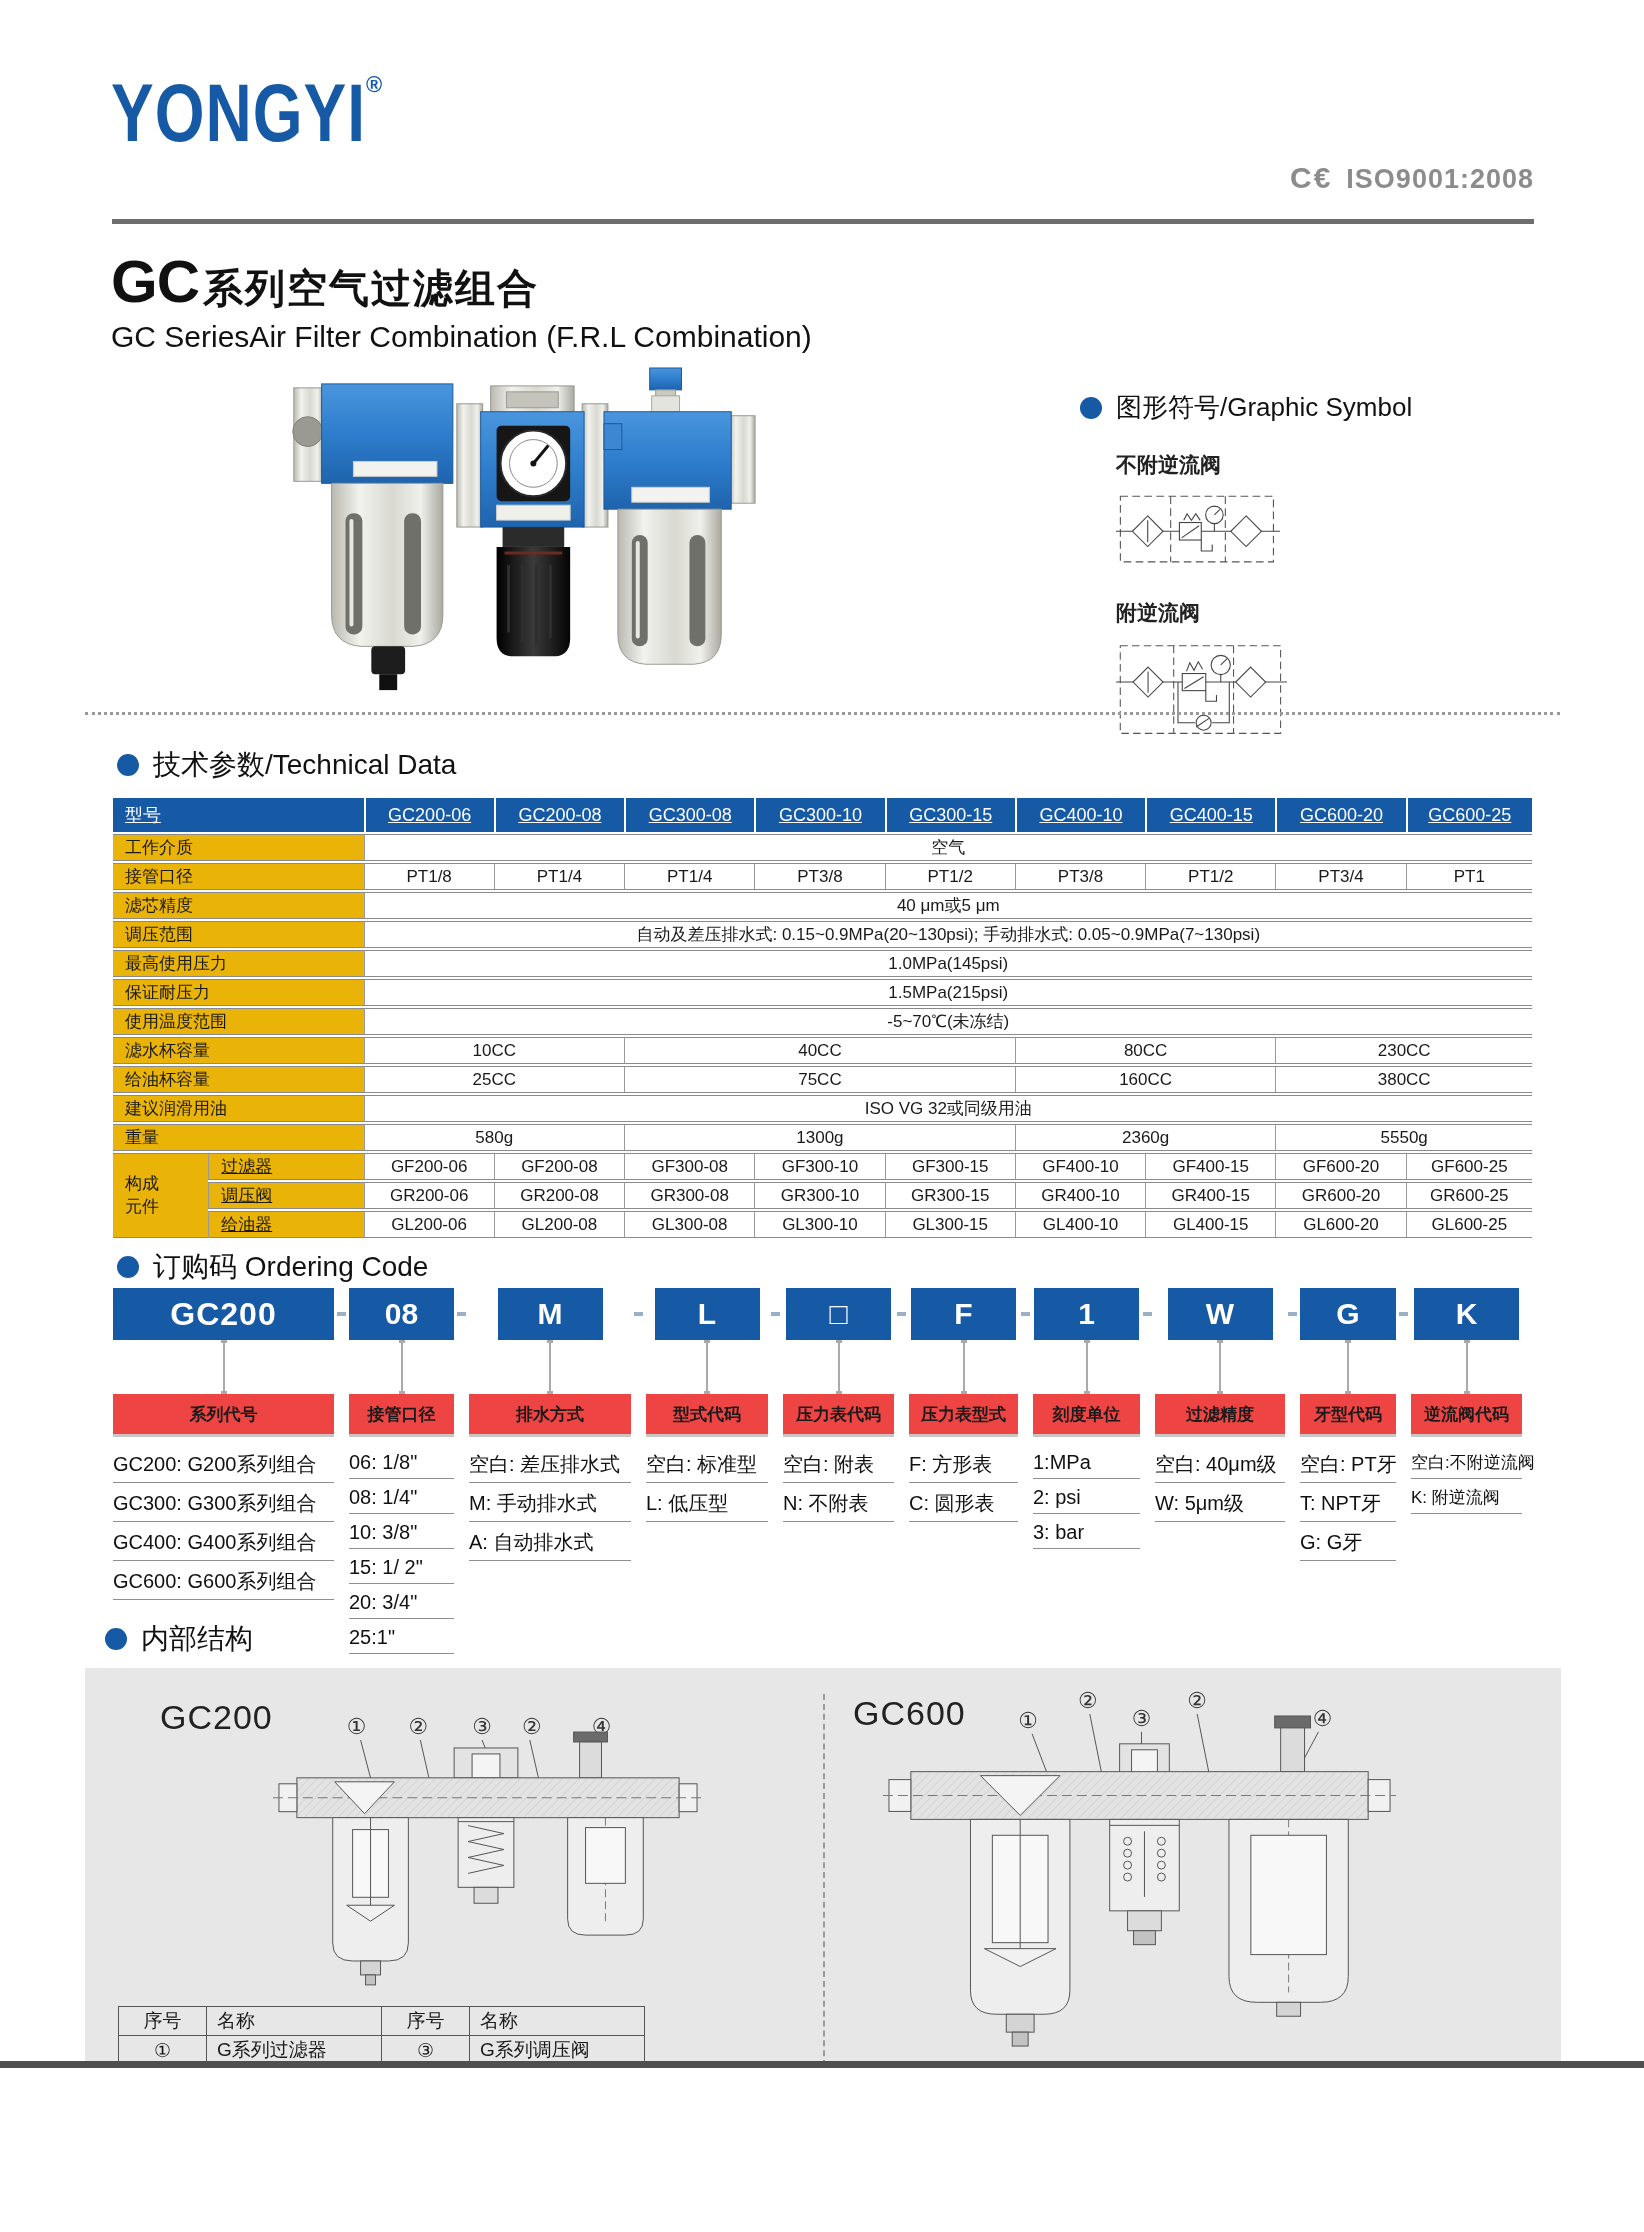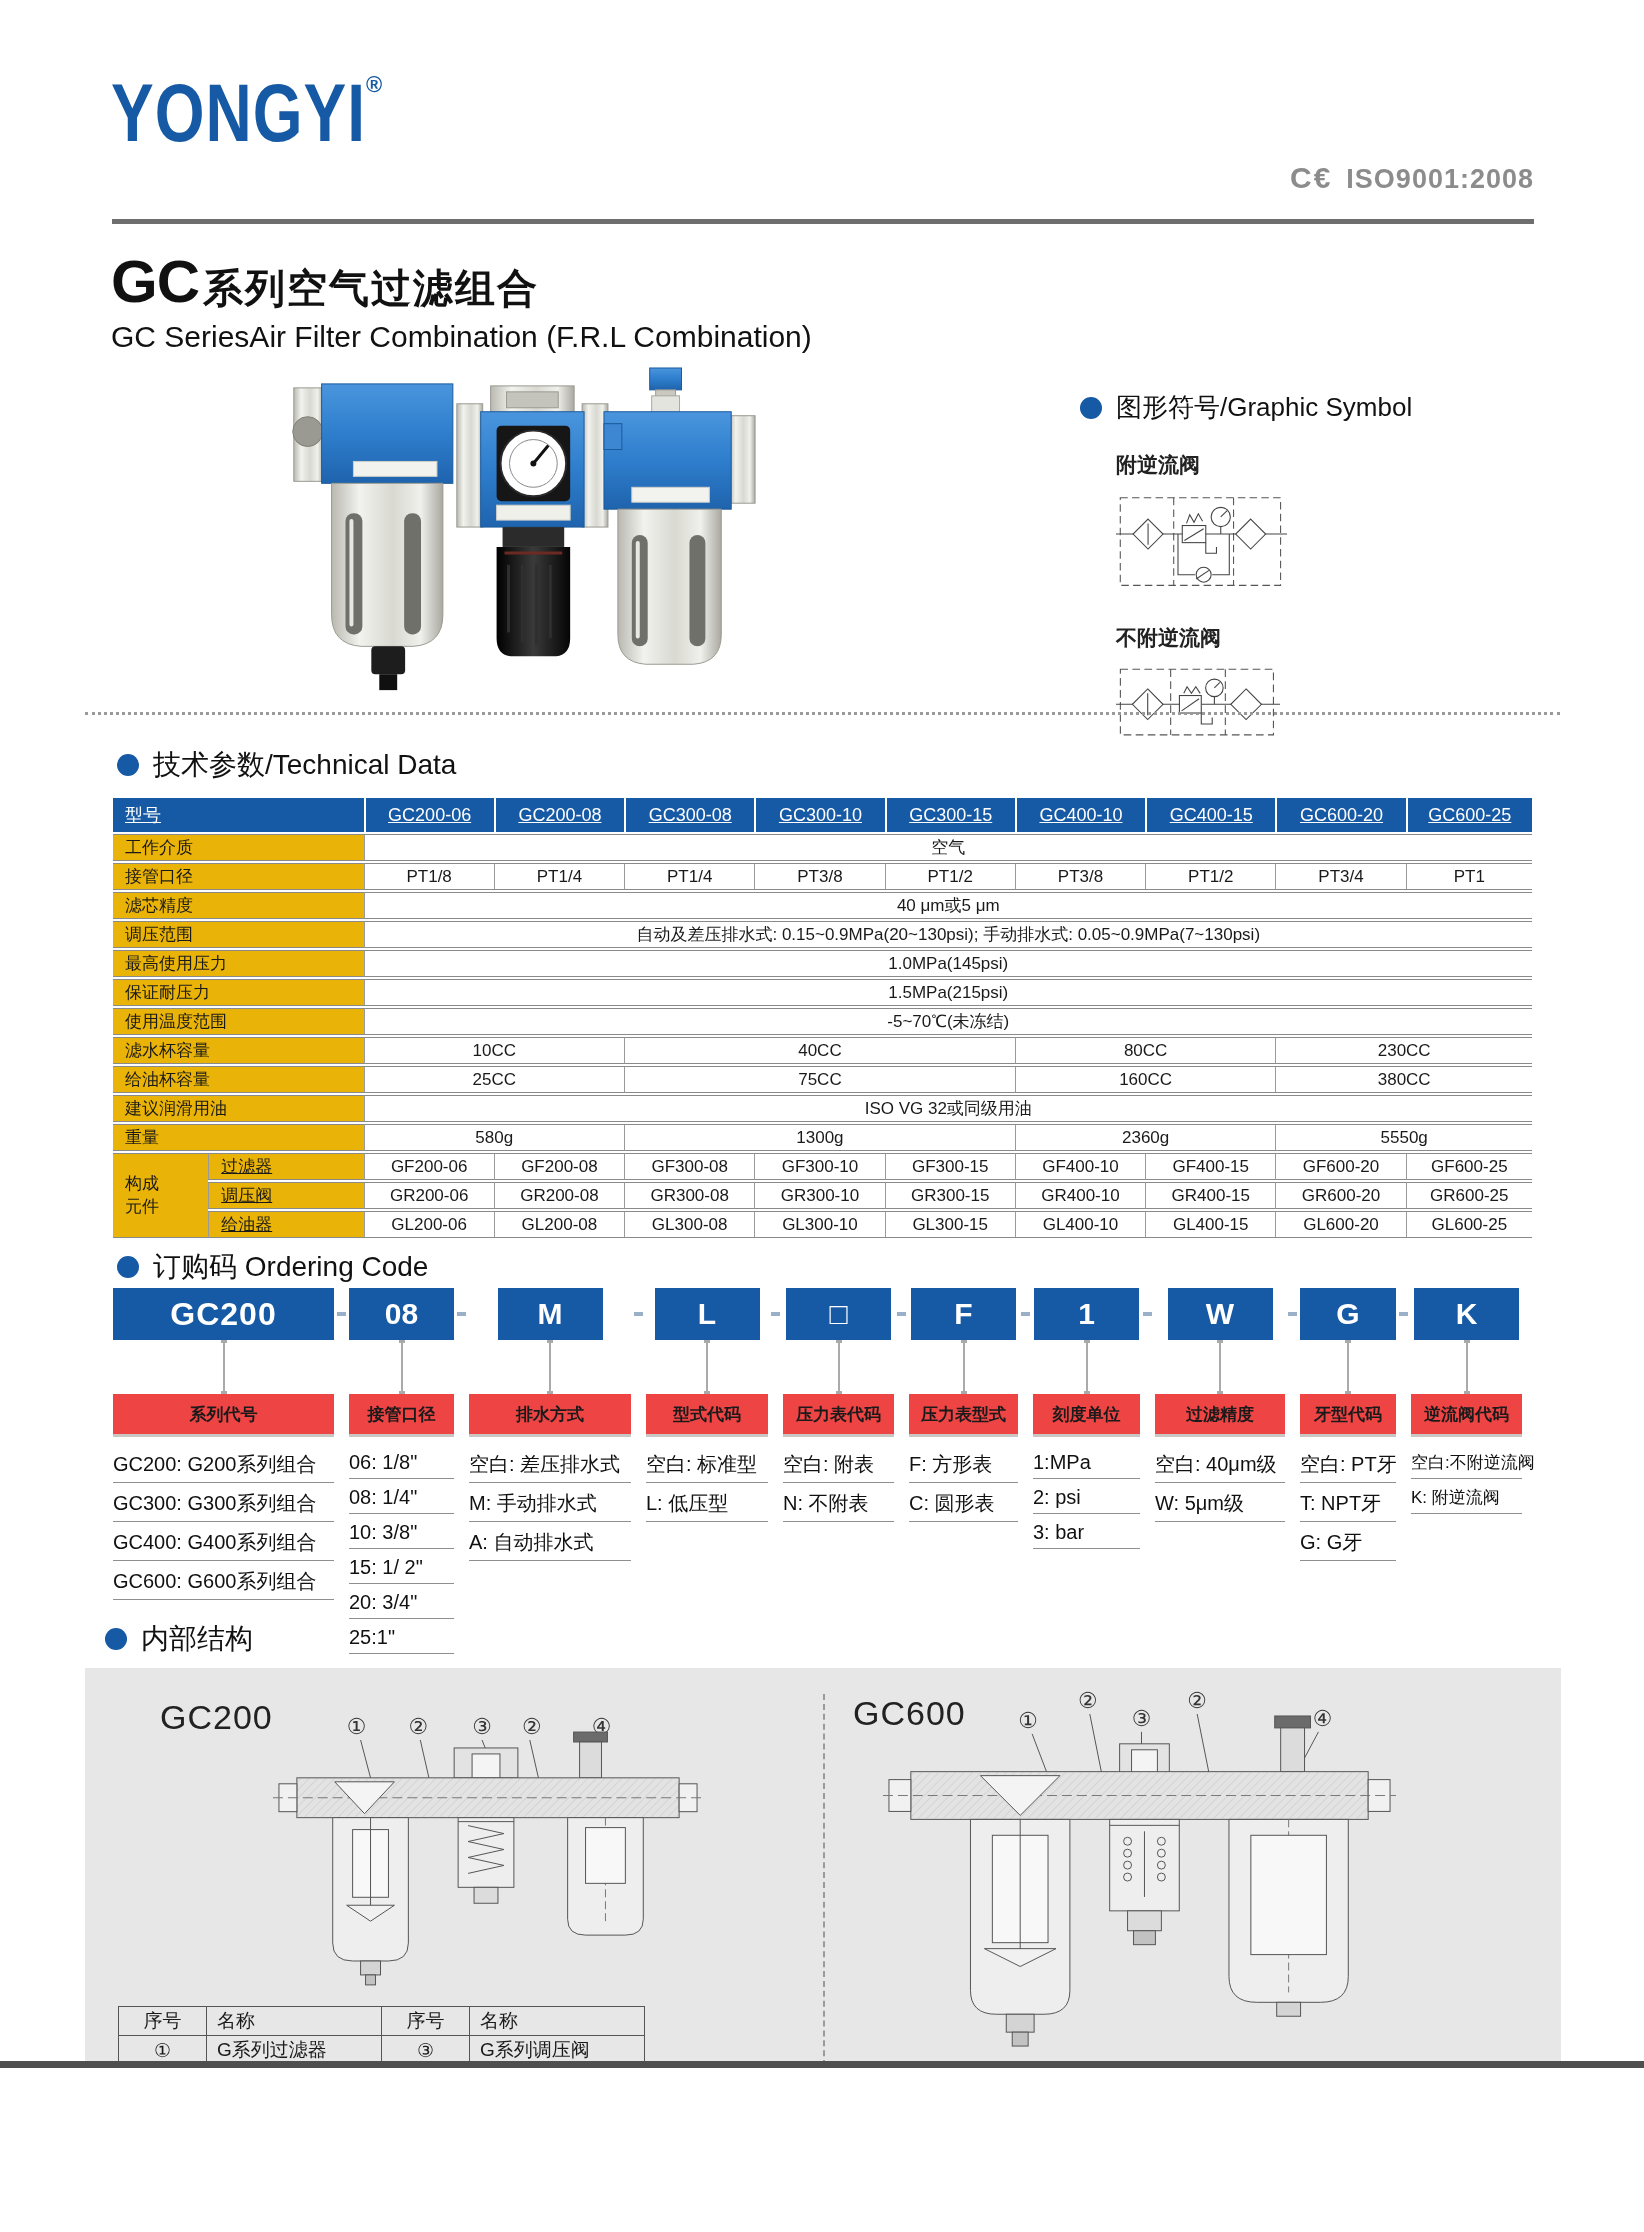--- a/index.html
+++ b/index.html
@@ -180,20 +180,40 @@
       <rect x="380" y="170" width="16" height="112" rx="8" fill="#70706a"></rect>
       <rect x="438" y="170" width="16" height="112" rx="8" fill="#70706a"></rect>
       <rect x="384" y="176" width="4" height="98" rx="2" fill="#e8e8e2"></rect>
     </g>
   </svg>
 
   <div class="abs symbols">
     <div class="sec-heading small">
       <span class="dot"></span>
       <span>图形符号/Graphic Symbol</span>
+    </div>
+
+    <div class="symbol-block">
+      <div class="symbol-label">不附逆流阀</div>
+      <svg width="164" height="82" viewBox="0 0 150 74">
+        <rect x="4" y="8" width="140" height="60" fill="none" stroke="#555" stroke-dasharray="7 4"></rect>
+        <line x1="50" y1="8" x2="50" y2="68" stroke="#555" stroke-dasharray="7 4"></line>
+        <line x1="100" y1="8" x2="100" y2="68" stroke="#555" stroke-dasharray="7 4"></line>
+        <line x1="0" y1="40" x2="150" y2="40" stroke="#444"></line>
+        <polygon points="29,26 43,40 29,54 15,40" fill="#fff" stroke="#444"></polygon>
+        <line x1="29" y1="30" x2="29" y2="50" stroke="#444"></line>
+        <polyline points="62,30 65,24 69,30 73,24 77,30" fill="none" stroke="#444"></polyline>
+        <rect x="58" y="32" width="20" height="16" fill="#fff" stroke="#444"></rect>
+        <line x1="60" y1="46" x2="76" y2="35" stroke="#444"></line>
+        <polyline points="78,48 78,58 88,58 88,52" fill="none" stroke="#444"></polyline>
+        <circle cx="90" cy="25" r="8" fill="#fff" stroke="#444"></circle>
+        <line x1="90" y1="33" x2="90" y2="40" stroke="#444"></line>
+        <line x1="90" y1="25" x2="95" y2="20" stroke="#444"></line>
+        <polygon points="119,26 133,40 119,54 105,40" fill="#fff" stroke="#444"></polygon>
+      </svg>
     </div>
 
     <div class="symbol-block">
       <div class="symbol-label">附逆流阀</div>
       <svg width="171" height="107" viewBox="0 0 160 100">
         <rect x="4" y="10" width="150" height="82" fill="none" stroke="#555" stroke-dasharray="7 4"></rect>
         <line x1="54" y1="10" x2="54" y2="92" stroke="#555" stroke-dasharray="7 4"></line>
         <line x1="110" y1="10" x2="110" y2="92" stroke="#555" stroke-dasharray="7 4"></line>
         <line x1="0" y1="44" x2="160" y2="44" stroke="#444"></line>
         <polygon points="30,30 44,44 30,58 16,44" fill="#fff" stroke="#444"></polygon>
@@ -203,40 +223,20 @@
         <line x1="64" y1="50" x2="82" y2="39" stroke="#444"></line>
         <circle cx="98" cy="28" r="9" fill="#fff" stroke="#444"></circle>
         <line x1="98" y1="37" x2="98" y2="44" stroke="#444"></line>
         <line x1="98" y1="28" x2="104" y2="22" stroke="#444"></line>
         <polyline points="84,52 84,62 94,62 94,56" fill="none" stroke="#444"></polyline>
         <polyline points="58,44 58,82 74,82" fill="none" stroke="#444"></polyline>
         <polyline points="106,44 106,82 90,82" fill="none" stroke="#444"></polyline>
         <circle cx="82" cy="82" r="7" fill="#fff" stroke="#444"></circle>
         <line x1="75" y1="86" x2="87" y2="78" stroke="#444"></line>
         <polygon points="126,30 140,44 126,58 112,44" fill="#fff" stroke="#444"></polygon>
-      </svg>
-    </div>
-
-    <div class="symbol-block">
-      <div class="symbol-label">不附逆流阀</div>
-      <svg width="164" height="82" viewBox="0 0 150 74">
-        <rect x="4" y="8" width="140" height="60" fill="none" stroke="#555" stroke-dasharray="7 4"></rect>
-        <line x1="50" y1="8" x2="50" y2="68" stroke="#555" stroke-dasharray="7 4"></line>
-        <line x1="100" y1="8" x2="100" y2="68" stroke="#555" stroke-dasharray="7 4"></line>
-        <line x1="0" y1="40" x2="150" y2="40" stroke="#444"></line>
-        <polygon points="29,26 43,40 29,54 15,40" fill="#fff" stroke="#444"></polygon>
-        <line x1="29" y1="30" x2="29" y2="50" stroke="#444"></line>
-        <polyline points="62,30 65,24 69,30 73,24 77,30" fill="none" stroke="#444"></polyline>
-        <rect x="58" y="32" width="20" height="16" fill="#fff" stroke="#444"></rect>
-        <line x1="60" y1="46" x2="76" y2="35" stroke="#444"></line>
-        <polyline points="78,48 78,58 88,58 88,52" fill="none" stroke="#444"></polyline>
-        <circle cx="90" cy="25" r="8" fill="#fff" stroke="#444"></circle>
-        <line x1="90" y1="33" x2="90" y2="40" stroke="#444"></line>
-        <line x1="90" y1="25" x2="95" y2="20" stroke="#444"></line>
-        <polygon points="119,26 133,40 119,54 105,40" fill="#fff" stroke="#444"></polygon>
       </svg>
     </div>
   </div>
 
   <div class="abs dotted-divider"></div>
 
   <div class="abs sec-heading tech-heading">
     <span class="dot"></span>
     <span>技术参数/Technical Data</span>
   </div>

